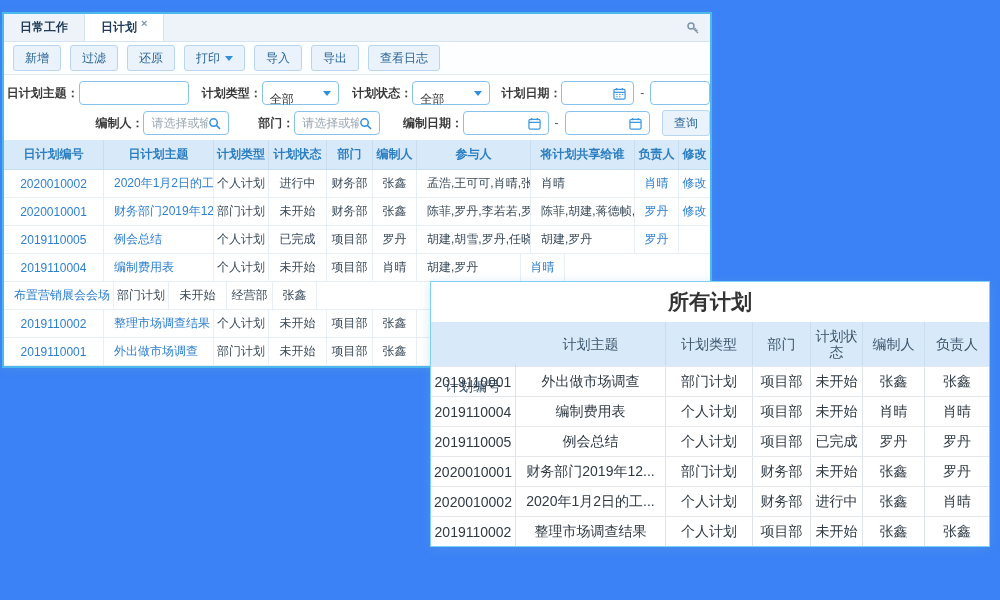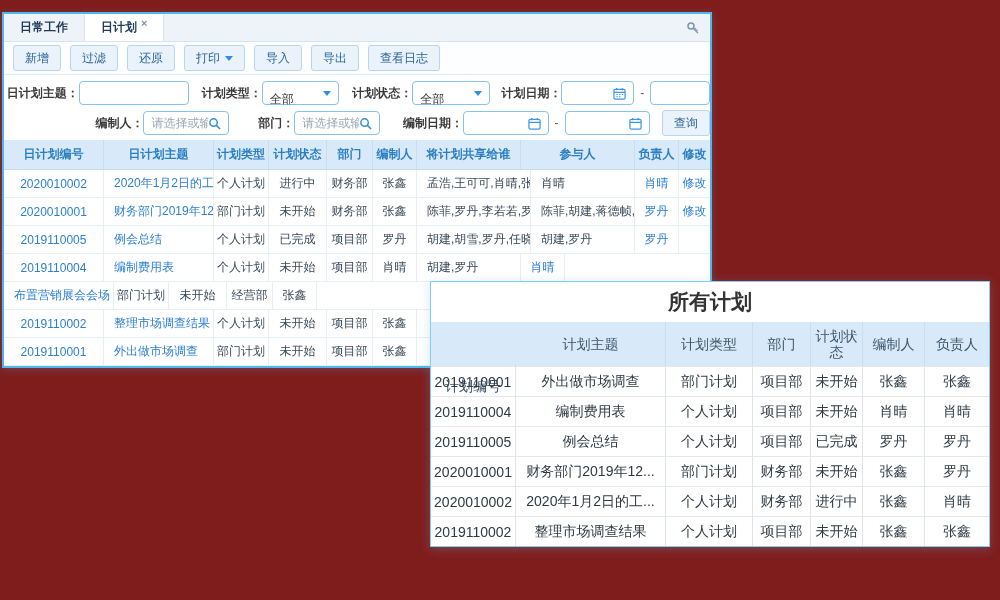--- a/index.html
+++ b/index.html
@@ -7,21 +7,21 @@
     --tabbar-bg:#eef3f9; --tab-line:#d5e4f0; --tab-text:#1f3b57;
     --btn-bg:#eaf3fb; --btn-border:#b9d6ee; --btn-text:#2a6496;
     --input-border:#86c2ec; --accent:#2f8ede;
     --th-bg:#d8eafa; --th-text:#2b7ec1; --th-line:#c6ddf0;
     --cell:#394a5a; --link:#2d7fd0; --grid:#e7eef5;
     --ov-th-text:#3c566d; --ov-cell:#2f3a44; --ov-vline:#dfe4e9; --ov-hline:#e4e8ec;
   }
   *{box-sizing:border-box;margin:0;padding:0;}
   html,body{width:1000px;height:600px;background:#fff;overflow:hidden;
     font-family:"Liberation Sans","DejaVu Sans",sans-serif;}
-  .canvas{position:relative;width:1000px;height:600px;background:#7f1d1d;}
+  .canvas{position:relative;width:1000px;height:600px;background:#3b82f6;}
 
   
   .main-panel{position:absolute;left:2px;top:12px;width:710px;height:356px;
     background:#fff;border:2px solid var(--panel-border);
     box-shadow:0 2px 8px rgba(90,160,210,.25);overflow:hidden;}
   .tabbar{height:28px;background:var(--tabbar-bg);border-bottom:1px solid var(--tab-line);
     display:flex;align-items:stretch;}
   .tab{padding:0 16px;display:flex;align-items:center;font-size:12px;font-weight:bold;
     color:var(--tab-text);cursor:default;position:relative;}
   .tab.active{background:#fff;border-left:1px solid var(--tab-line);
@@ -207,22 +207,22 @@
     </div>
 
     <div class="gtable">
       <div class="thead" id="main-thead">
           <div class="th" style="width: 100px;">日计划编号</div>
           <div class="th" style="width: 110px;">日计划主题</div>
           <div class="th" style="width: 55px;">计划类型</div>
           <div class="th" style="width: 58px;">计划状态</div>
           <div class="th" style="width: 46px;">部门</div>
           <div class="th" style="width: 44px;">编制人</div>
+          <div class="th" style="width: 114px;">参与人</div>
           <div class="th" style="width: 104px;">将计划共享给谁</div>
-          <div class="th" style="width: 114px;">参与人</div>
           <div class="th" style="width: 44px;">负责人</div>
           <div class="th" style="width: 31px;">修改</div>
         </div>
       <div id="main-tbody">
           <div class="tr">
             <div class="td" style="width: 100px;">
               <span class="lnk">2020010002</span>
             </div>
             <div class="td l" style="width: 110px;">
               <span class="lnk">2020年1月2日的工作日...</span>

